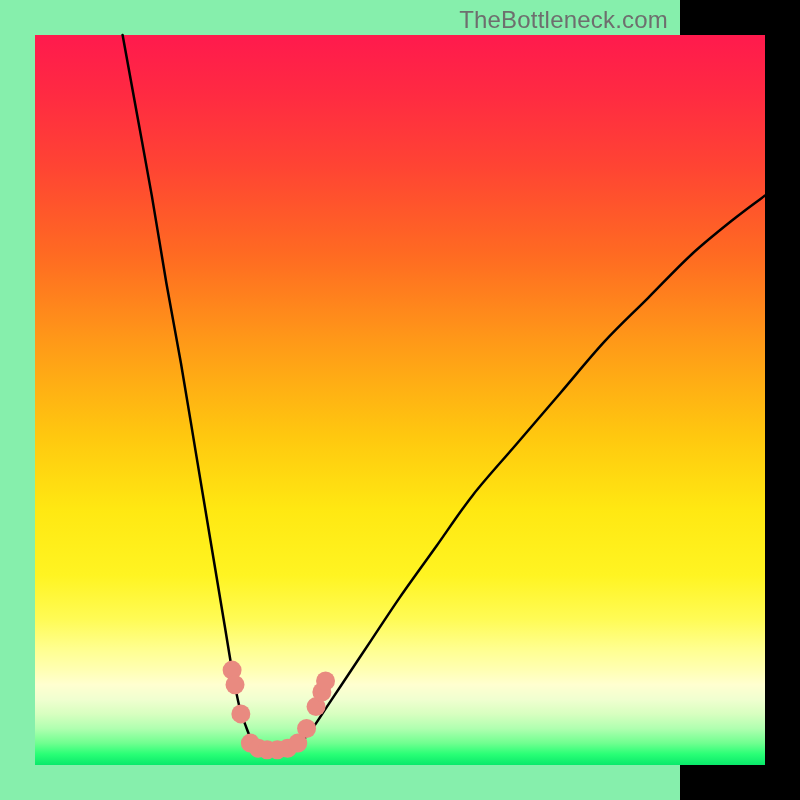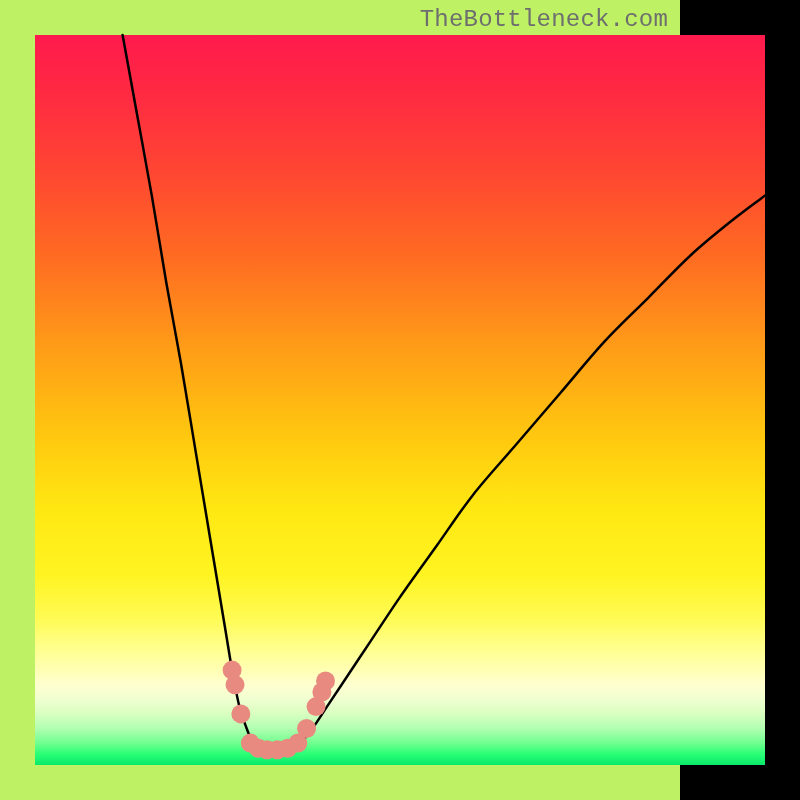--- a/index.html
+++ b/index.html
@@ -10,22 +10,21 @@
     background: #000;
     overflow: hidden;
     font-family: Arial, Helvetica, sans-serif;
   }
   .frame {
     position: absolute;
     left: 0;
     top: 0;
     width: 680px;
     height: 800px;
-    background: #bef264;
-    font-family: Liberation Mono, monospace;
+    background: #86efac;
   }
   .plot-area {
     position: absolute;
     left: 35px;
     top: 35px;
     width: 730px;
     height: 730px;
     
     background: linear-gradient(to bottom,
       #ff1a4d 0%,

